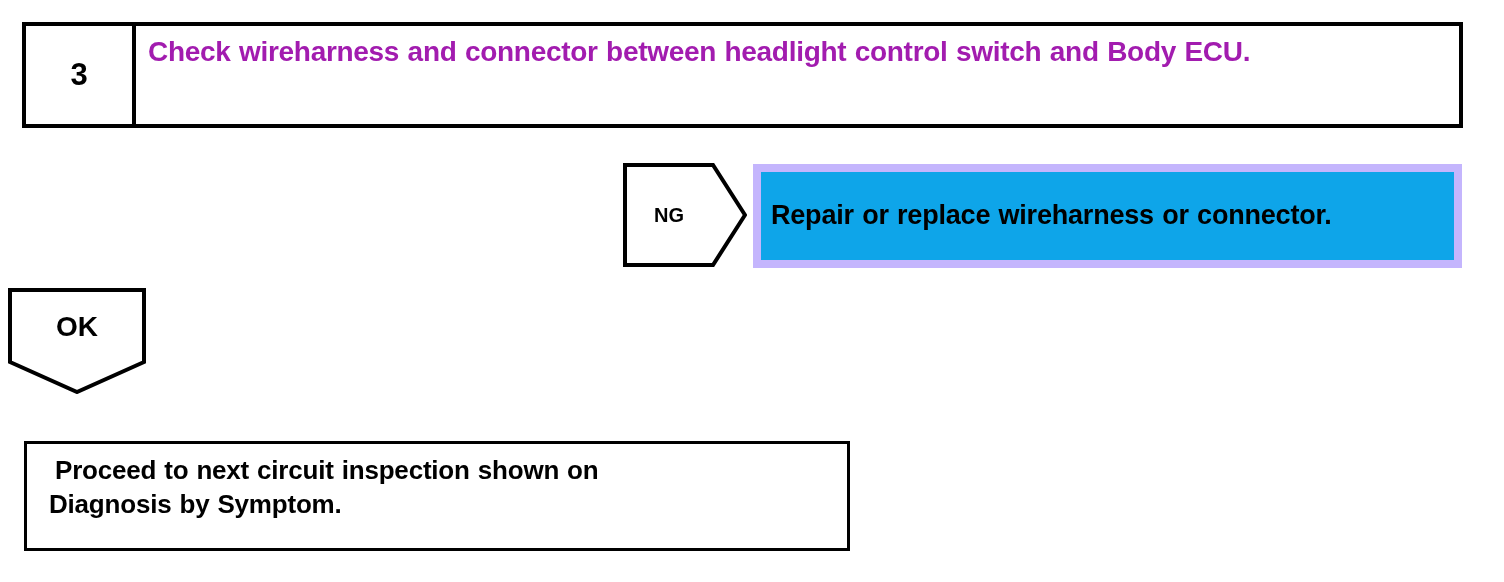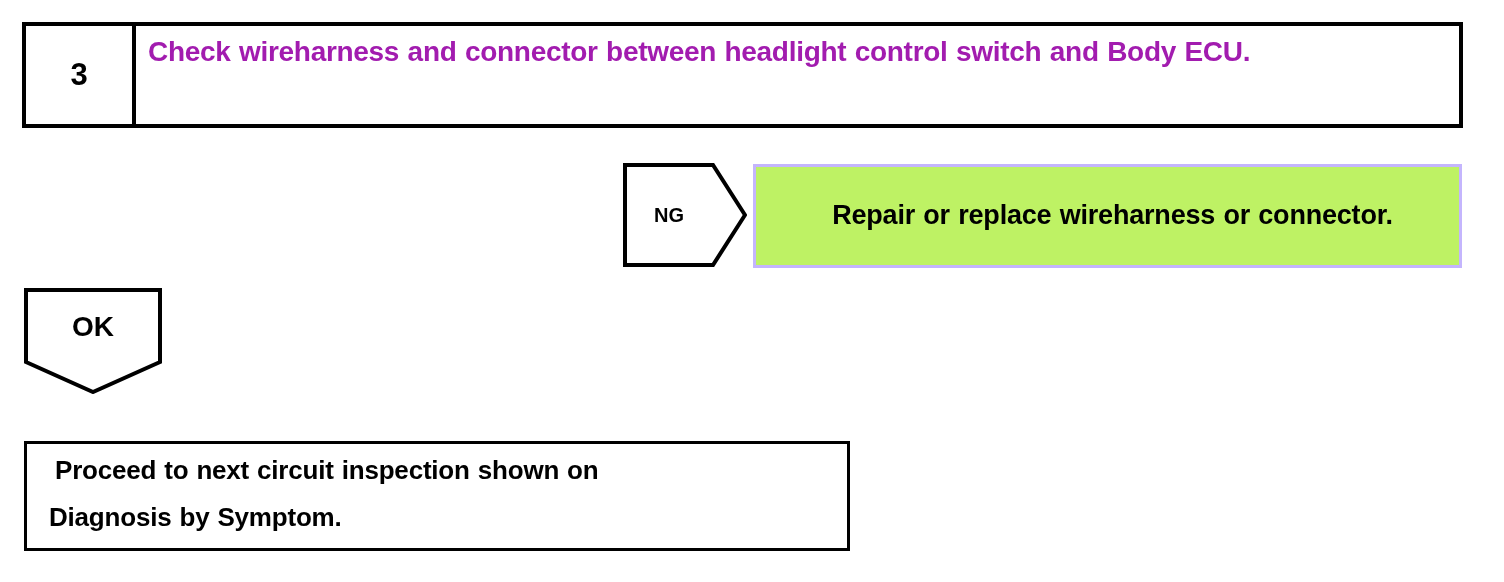--- a/index.html
+++ b/index.html
@@ -93,40 +93,39 @@
   }
 
   
   .repair-box {
     position: absolute;
     left: 753px;
     top: 164px;
     width: 709px;
     height: 104px;
     box-sizing: border-box;
-    border: 3px solid #c4b5fd;
-    background: #bef264;
-    display: flex;
-    align-items: center;
-    justify-content: center;
+    border: 8px solid #c4b5fd;
+    background: #0ea5e9;
+    display: flex;
+    align-items: center;
   }
   .repair-text {
     padding-left: 10px;
     font-size: 27px;
     font-weight: bold;
     color: #000000;
     letter-spacing: -0.2px;
     word-spacing: 1px;
     line-height: 1.15;
   }
 
   
   .tag-ok {
     position: absolute;
-    left: 24px;
+    left: 8px;
     top: 288px;
     width: 138px;
     height: 106px;
   }
   .tag-ok .tag-shape {
     position: absolute;
     inset: 0;
     width: 100%;
     height: 100%;
     display: block;
@@ -162,21 +161,20 @@
     font-size: 26px;
     font-weight: bold;
     color: #000000;
     line-height: 1.3;
     letter-spacing: -0.2px;
     word-spacing: 1px;
     padding-left: 28px;
   }
   .proceed-line.line-2 {
     padding-left: 22px;
-    margin-top: 13px;
   }
 </style>
 </head>
 <body>
 
 <div id="page">
 
   <div class="step-row">
     <div class="step-number-cell">
       <span class="step-number">3</span>

